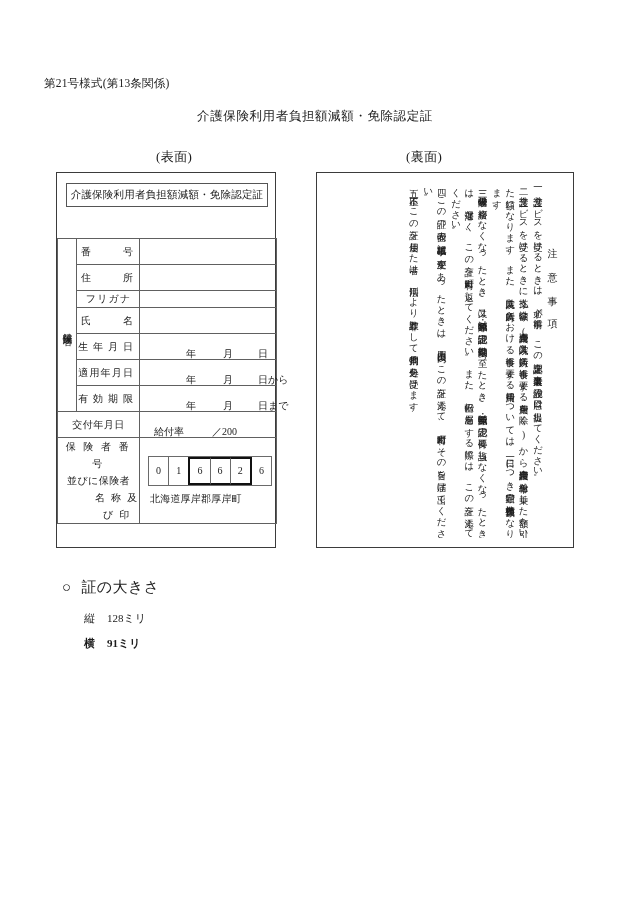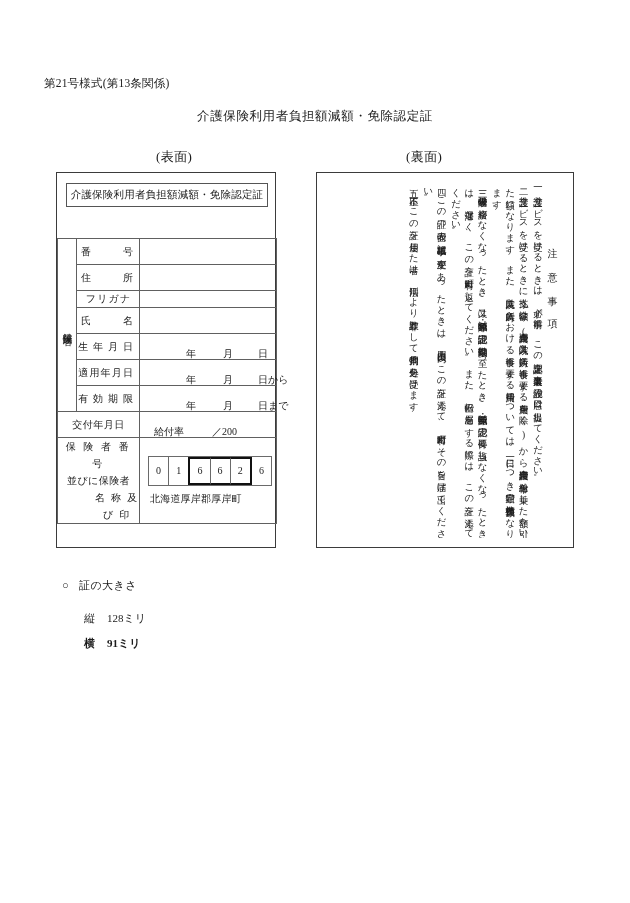--- a/index.html
+++ b/index.html
@@ -282,21 +282,21 @@
   .notice-item .num {
     display: inline-block;
     margin-bottom: 7px;
   }
 
   
   .size-note {
     position: absolute;
     left: 62px;
     top: 578px;
-    font-size: 11px;
+    font-size: 15px;
     letter-spacing: 0.4px;
     white-space: nowrap;
   }
   .size-note .circ { margin-right: 10px; }
   .size-line {
     position: absolute;
     left: 84px;
     font-size: 11px;
     white-space: nowrap;
   }

